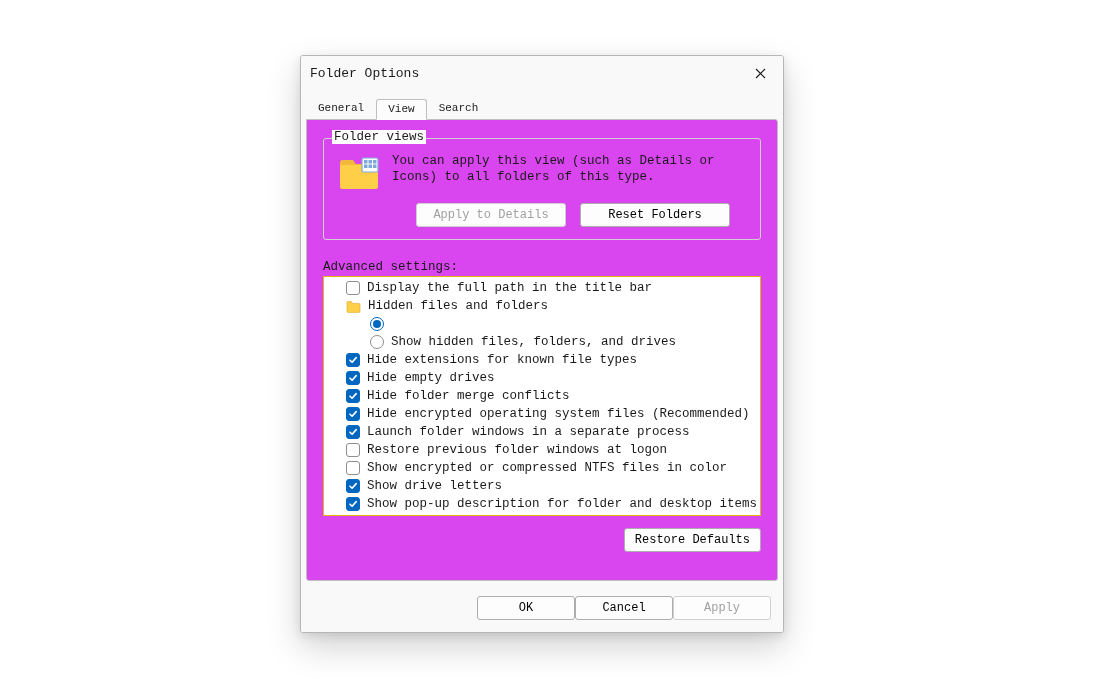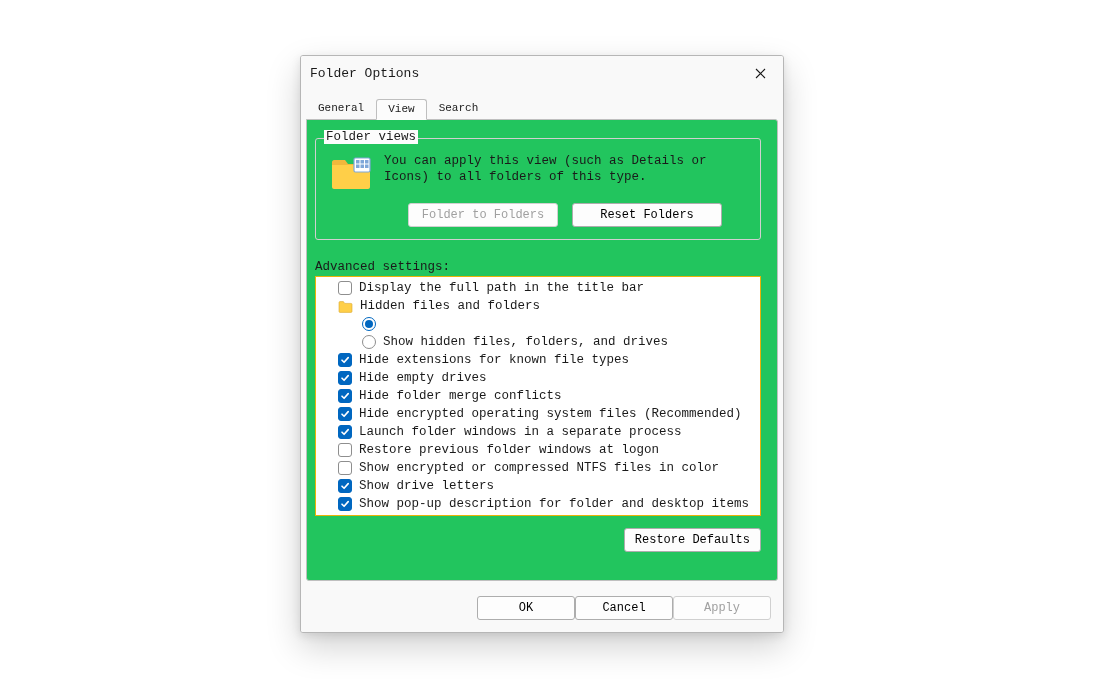--- a/index.html
+++ b/index.html
@@ -64,24 +64,24 @@
     background: #fcfcfc;
     border: 1px solid #bfbfbf;
     border-bottom: 1px solid #fcfcfc;
     border-radius: 3px 3px 0 0;
     top: 1px;
     z-index: 3;
   }
   .tab-panel {
     flex: 1;
     margin: 0 5px 5px 5px;
-    background: #22c55e;
+    background: #d946ef;
     border: 1px solid #bfbfbf;
     border-radius: 0 3px 3px 3px;
-    padding: 14px 16px 10px 8px;
+    padding: 14px 16px 10px 16px;
     position: relative;
     z-index: 1;
   }
 
   .groupbox {
     border: 1px solid #d0d0d0;
     border-radius: 3px;
     padding: 14px 12px 12px 12px;
     margin-top: 4px;
     position: relative;
@@ -249,21 +249,21 @@
               <rect x="30.5" y="5" width="3.5" height="3.5"></rect>
               <rect x="35" y="5" width="3.5" height="3.5"></rect>
             <rect x="26" y="9.5" width="3.5" height="3.5"></rect>
               <rect x="30.5" y="9.5" width="3.5" height="3.5"></rect>
               <rect x="35" y="9.5" width="3.5" height="3.5"></rect>
           </g>
         </svg>
         <div class="fv-text">You can apply this view (such as Details or Icons) to all folders of this type.</div>
       </div>
       <div class="fv-buttons">
-        <button class="btn disabled">Folder to Folders</button>
+        <button class="btn disabled">Apply to Details</button>
         <button class="btn">Reset Folders</button>
       </div>
     </div>
 
     <div class="adv-label">Advanced settings:</div>
 
     <div class="tree">
       <div class="tree-inner" id="tree-inner">
           <div class="node">
             <span class="chk"></span>

